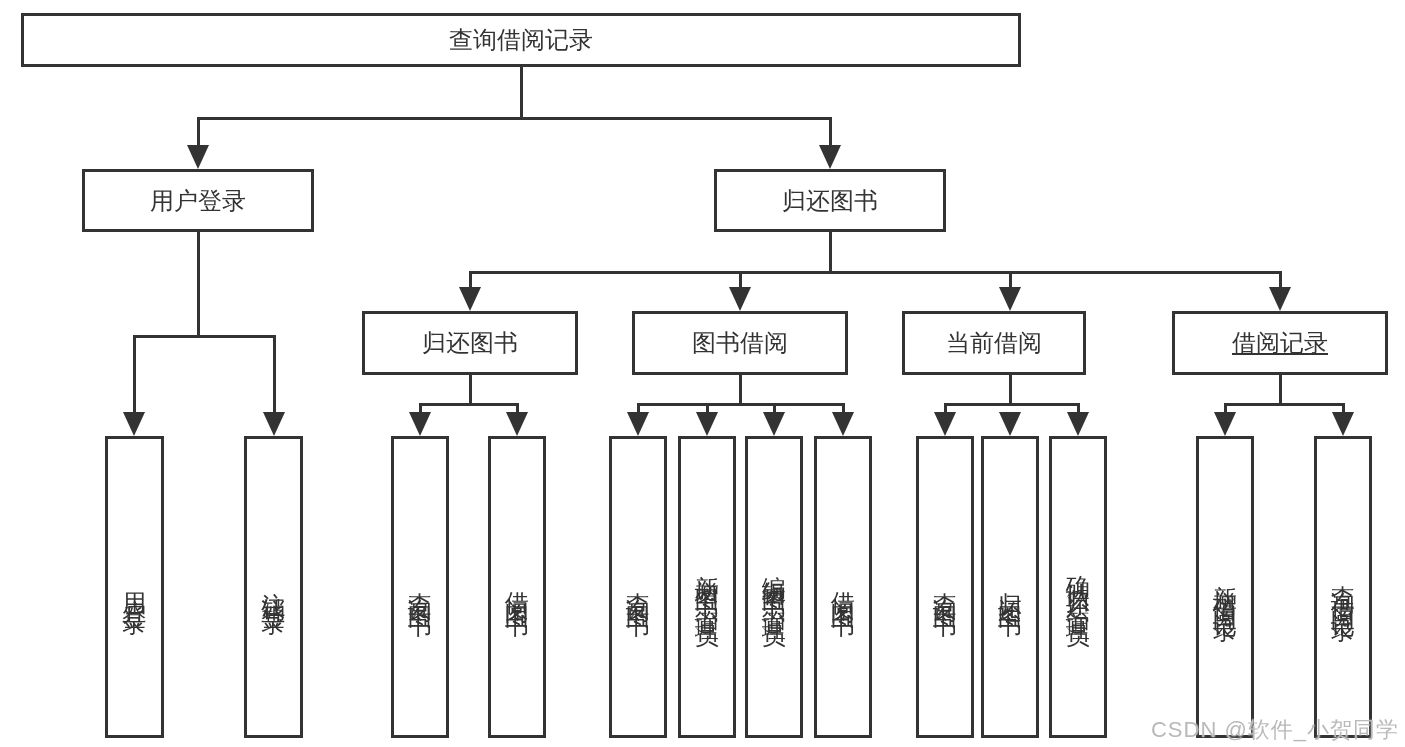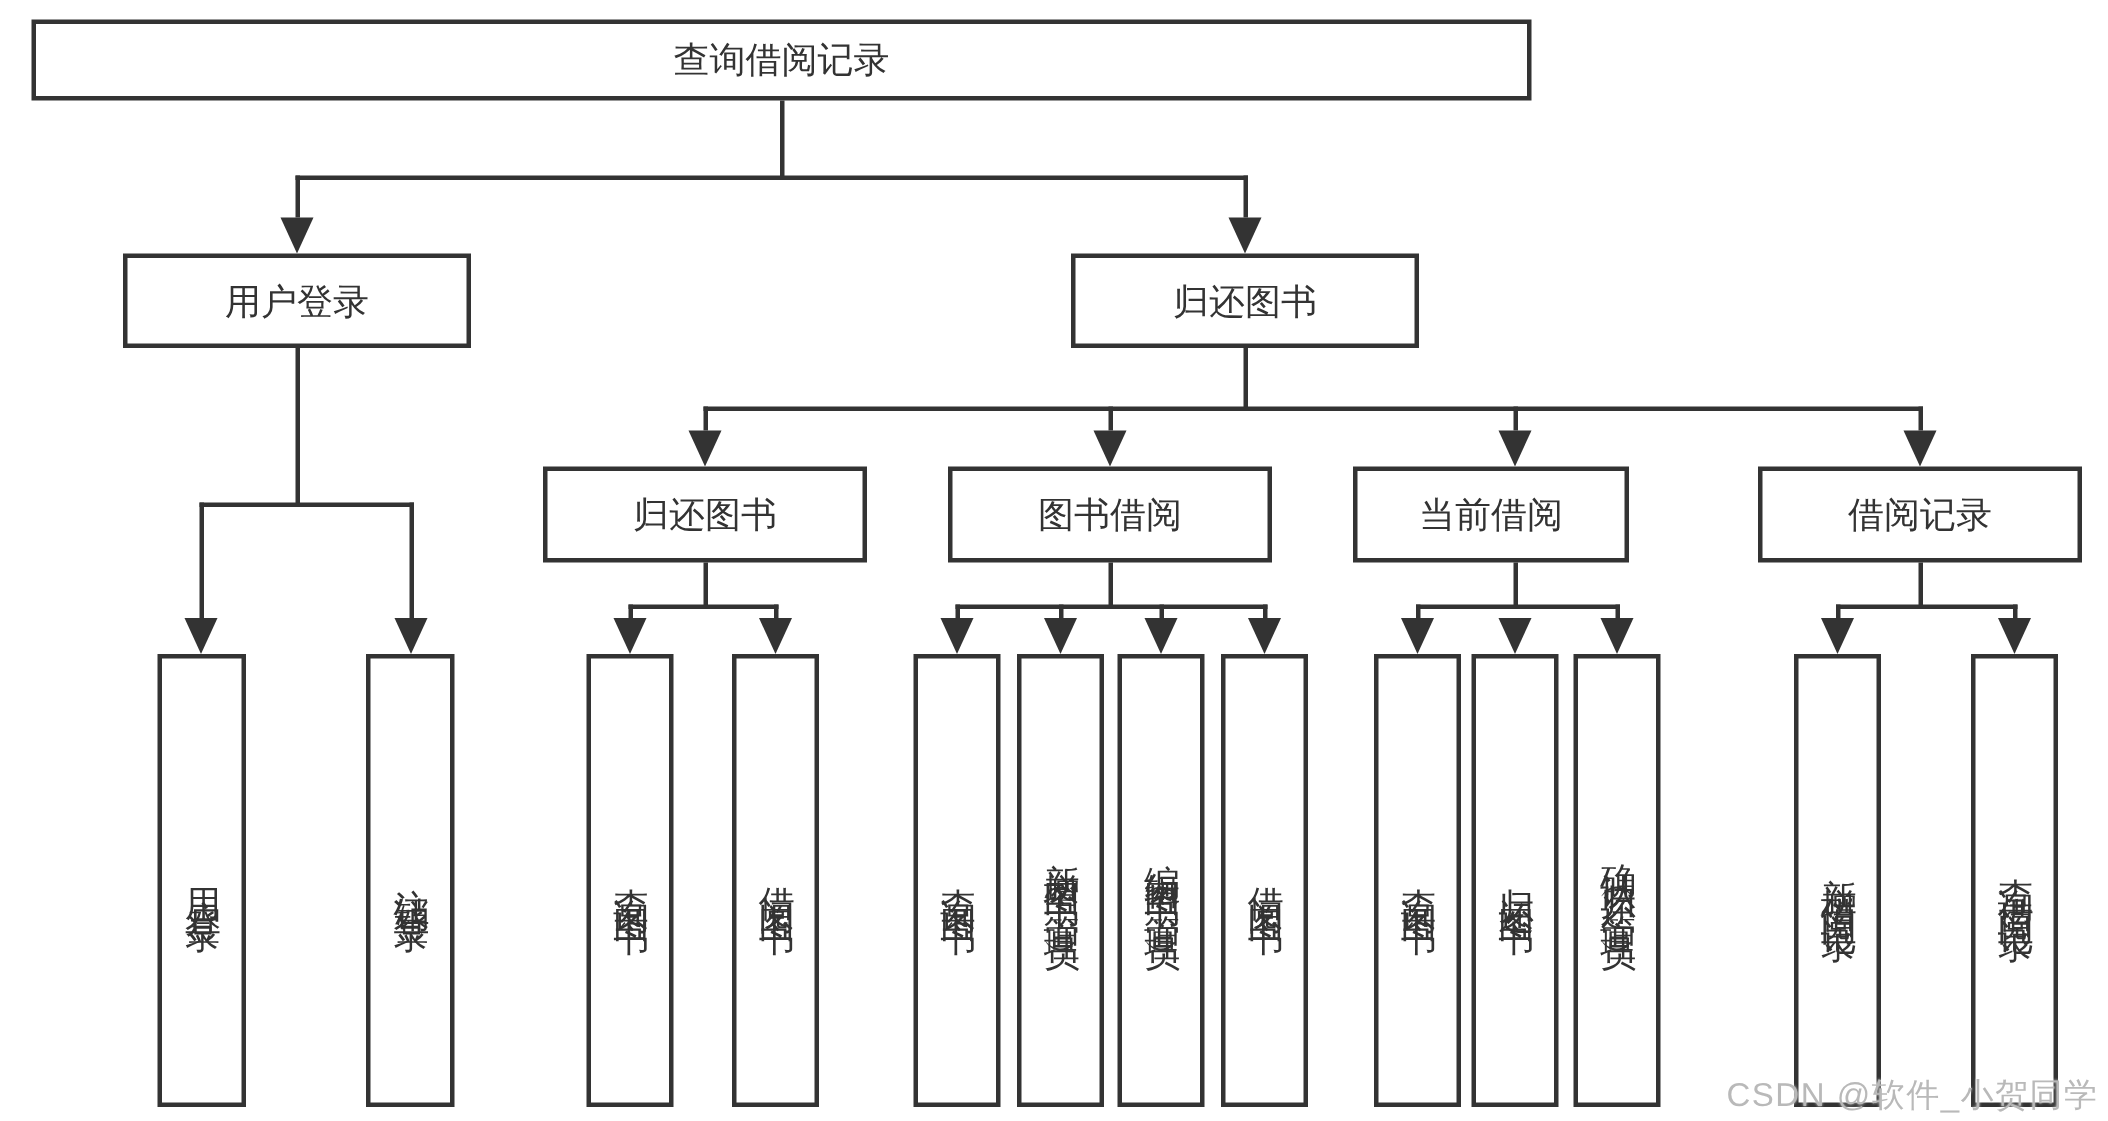--- a/index.html
+++ b/index.html
@@ -95,21 +95,21 @@
     <div class="vline" style="left:1279px; top:271px; height:16px;"></div>
     <div class="arrow" style="left:459px; top:287px;"></div>
     <div class="arrow" style="left:729px; top:287px;"></div>
     <div class="arrow" style="left:999px; top:287px;"></div>
     <div class="arrow" style="left:1269px; top:287px;"></div>
   </div>
 
   <div class="box" style="left:362px; top:311px; width:216px; height:64px;">归还图书</div>
   <div class="box" style="left:632px; top:311px; width:216px; height:64px;">图书借阅</div>
   <div class="box" style="left:902px; top:311px; width:184px; height:64px;">当前借阅</div>
-  <div class="box" style="left:1172px; top:311px; width:216px; height:64px;">借阅记录</div>
+  <div class="box" style="left:1172px; top:311px; width:216px; height:64px;text-decoration:underline;">借阅记录</div>
 
   <div>
     <div class="vline" style="left:469px; top:375px; height:31px;"></div>
     <div class="hline" style="left:419px; top:403px; width:100px;"></div>
     <div class="vline" style="left:419px; top:403px; height:10px;"></div>
     <div class="vline" style="left:516px; top:403px; height:10px;"></div>
     <div class="arrow" style="left:409px; top:412px;"></div>
     <div class="arrow" style="left:506px; top:412px;"></div>
   </div>
 

